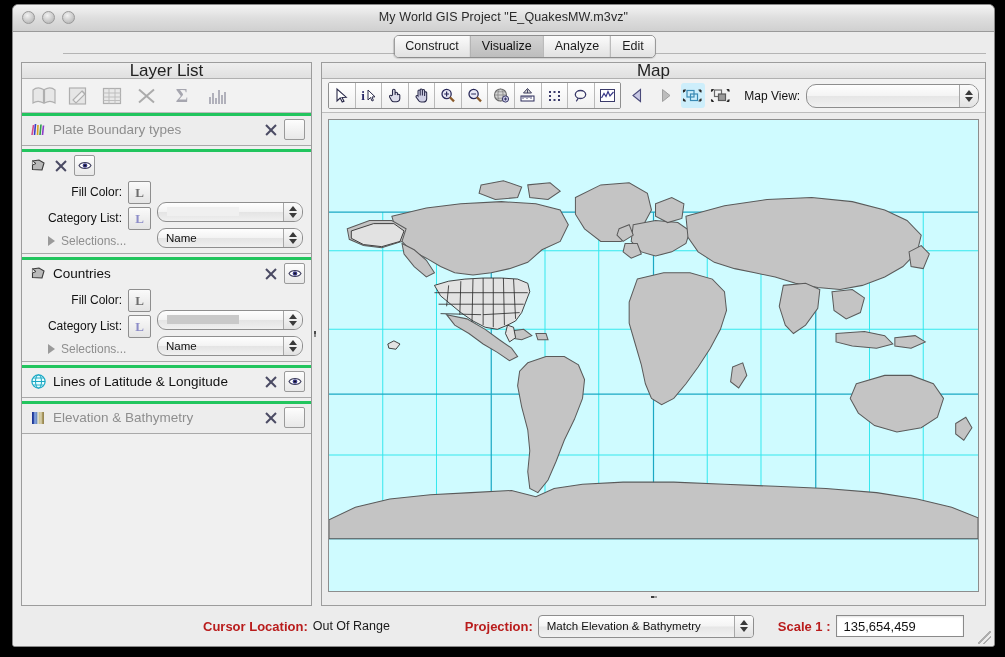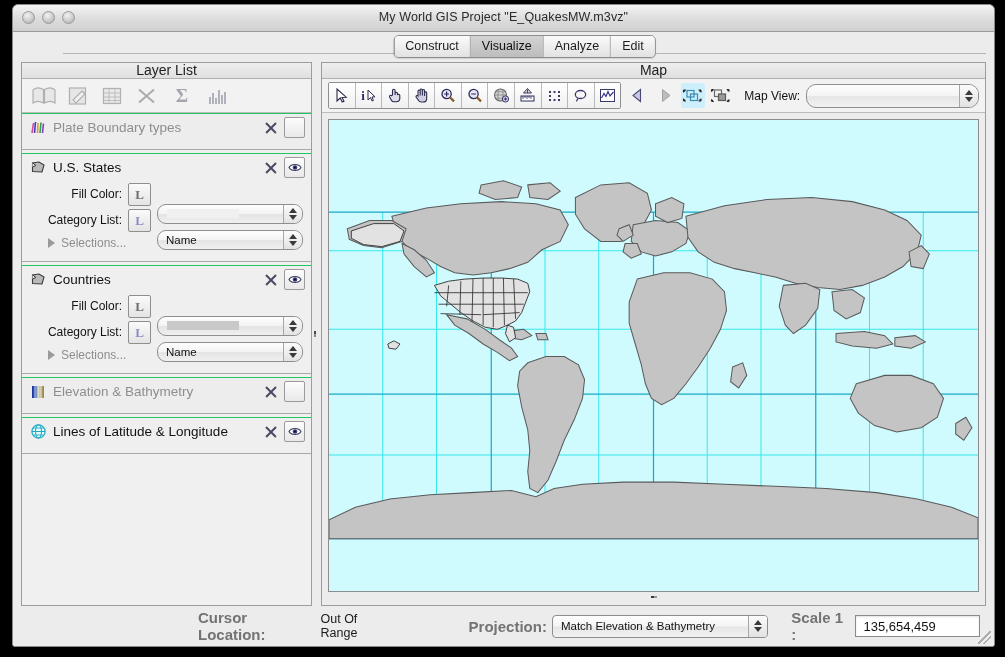--- a/index.html
+++ b/index.html
@@ -92,21 +92,21 @@
   .panel {
     border: 1px solid #9c9c9c;
     background: #f0f0f0;
     display: flex; flex-direction: column;
     min-height: 0;
     box-sizing: border-box;
   }
   .panel-title {
     height: 15px; line-height: 15px;
     text-align: center;
-    font-size: 14px; color: #222;
+    font-size: 17px; color: #222;
     background: linear-gradient(to bottom,#eeeeee,#e0e0e0);
     border-bottom: 1px solid #b0b0b0;
     flex: 0 0 auto;
   }
   
   .layer-panel { width: 291px; flex: 0 0 auto; }
   .layer-toolbar {
     height: 33px;
     display: flex; align-items: center;
     gap: 4px; padding: 0 7px;
@@ -121,23 +121,23 @@
   }
   .ltool.wide { width: 34px; }
   .layer-scroll {
     flex: 1 1 auto; overflow: hidden;
     background: #f0f0f0;
     padding: 0;
   }
   .layer-card {
     border: 1px solid #a9a9a9;
     border-left: none; border-right: none;
-    border-top: 1px solid #22c55e;
+    border-top: 3px solid #22c55e;
     background: #efefef;
-    padding: 0 0 8px 0;
+    padding: 0 0 2px 0;
     margin: 0 0 3px 0;
   }
   .layer-card.dim { background: #ededed; }
   .layer-head {
     display: flex; align-items: center;
     height: 27px; padding: 0 6px 0 8px;
     gap: 6px;
   }
   .layer-name {
     font-size: 13.5px; color: #111;
@@ -322,21 +322,21 @@
   }
   
   .statusbar {
     height: 40px; flex: 0 0 auto;
     display: flex; align-items: center;
     padding: 0 14px 0 0;
     background: #ececec;
     position: relative;
   }
   .st-item { display: flex; align-items: center; gap: 5px; }
-  .st-strong { font-size: 15px; font-weight: bold; color: #737373; }
+  .st-strong { font-size: 13px; font-weight: bold; color: #b91c1c; }
   .st-val { font-size: 12.5px; color: #1a1a1a; }
   .proj-combo {
     width: 216px; height: 23px;
     border: 1px solid #8e8e8e; border-radius: 4px;
     background: linear-gradient(to bottom,#fefefe 0%,#f4f4f4 48%,#e6e6e6 52%,#f1f1f1 100%);
     position: relative;
     display: flex; align-items: center;
     padding-left: 8px; box-sizing: border-box;
     font-size: 11.5px; color: #111;
   }
@@ -467,21 +467,20 @@
         </div>
 
         <div class="layer-card">
           <div class="layer-head">
             <span class="glyph">
               <svg width="17" height="17" viewBox="0 0 17 17">
                 <path d="M2.5 12.5 L2.5 4 L9 3 L14 6 L12 13 Z" fill="#b9b9b9" stroke="#3a3a3a" stroke-width="1.1"></path>
                 <path d="M2.5 4 L6 6.5 L2.5 8" fill="#f2f2f2" stroke="#3a3a3a" stroke-width="1"></path>
               </svg>
             </span>
-            <span class="layer-name">U.S. States</span>
             <span class="close-x"></span>
             <span class="vis-box">
               <svg width="14" height="11" viewBox="0 0 14 11">
                 <path d="M1 5.5 C3.5 1.5 10.5 1.5 13 5.5 C10.5 9.5 3.5 9.5 1 5.5 Z" fill="#fff" stroke="#3a3a5a" stroke-width="1.1"></path>
                 <circle cx="7" cy="5.5" r="2.3" fill="#3a3a8a"></circle>
                 <circle cx="7" cy="5.5" r="1" fill="#111"></circle>
               </svg>
             </span>
           </div>
           <div class="layer-rows">
@@ -555,20 +554,43 @@
                 </span>
               </span>
             </div>
           </div>
           <div class="selections">
             <span class="disc"></span>
             <span>Selections...</span>
           </div>
         </div>
 
+        <div class="layer-card">
+          <div class="layer-head">
+            <span class="glyph">
+              <svg width="17" height="17" viewBox="0 0 17 17">
+                <circle cx="8.5" cy="8.5" r="6.6" fill="#e7feff" stroke="#1aa8c4" stroke-width="1.2"></circle>
+                <ellipse cx="8.5" cy="8.5" rx="3" ry="6.6" fill="none" stroke="#1aa8c4" stroke-width="1"></ellipse>
+                <line x1="1.9" y1="8.5" x2="15.1" y2="8.5" stroke="#1aa8c4" stroke-width="1"></line>
+                <line x1="3.2" y1="5" x2="13.8" y2="5" stroke="#1aa8c4" stroke-width="0.9"></line>
+                <line x1="3.2" y1="12" x2="13.8" y2="12" stroke="#1aa8c4" stroke-width="0.9"></line>
+              </svg>
+            </span>
+            <span class="layer-name">Lines of Latitude &amp; Longitude</span>
+            <span class="close-x"></span>
+            <span class="vis-box">
+              <svg width="14" height="11" viewBox="0 0 14 11">
+                <path d="M1 5.5 C3.5 1.5 10.5 1.5 13 5.5 C10.5 9.5 3.5 9.5 1 5.5 Z" fill="#fff" stroke="#3a3a5a" stroke-width="1.1"></path>
+                <circle cx="7" cy="5.5" r="2.3" fill="#3a3a8a"></circle>
+                <circle cx="7" cy="5.5" r="1" fill="#111"></circle>
+              </svg>
+            </span>
+          </div>
+        </div>
+
         <div class="layer-card dim">
           <div class="layer-head">
             <span class="glyph">
               <svg width="17" height="17" viewBox="0 0 17 17">
                 <defs>
                   <linearGradient id="elevramp" x1="0" y1="0" x2="1" y2="0">
                     <stop offset="0%" stop-color="#1c2f8c"></stop>
                     <stop offset="30%" stop-color="#3f6fd0"></stop>
                     <stop offset="55%" stop-color="#d9d4a8"></stop>
                     <stop offset="80%" stop-color="#b8a86a"></stop>
@@ -577,43 +599,20 @@
                 </defs>
                 <rect x="2" y="3" width="12" height="12" fill="url(#elevramp)"></rect>
                 <line x1="5" y1="3" x2="5" y2="15" stroke="#f0f0f0" stroke-width="0.7"></line>
                 <line x1="8" y1="3" x2="8" y2="15" stroke="#f0f0f0" stroke-width="0.7"></line>
                 <line x1="11" y1="3" x2="11" y2="15" stroke="#f0f0f0" stroke-width="0.7"></line>
               </svg>
             </span>
             <span class="layer-name muted">Elevation &amp; Bathymetry</span>
             <span class="close-x"></span>
             <span class="vis-box"></span>
-          </div>
-        </div>
-
-        <div class="layer-card">
-          <div class="layer-head">
-            <span class="glyph">
-              <svg width="17" height="17" viewBox="0 0 17 17">
-                <circle cx="8.5" cy="8.5" r="6.6" fill="#e7feff" stroke="#1aa8c4" stroke-width="1.2"></circle>
-                <ellipse cx="8.5" cy="8.5" rx="3" ry="6.6" fill="none" stroke="#1aa8c4" stroke-width="1"></ellipse>
-                <line x1="1.9" y1="8.5" x2="15.1" y2="8.5" stroke="#1aa8c4" stroke-width="1"></line>
-                <line x1="3.2" y1="5" x2="13.8" y2="5" stroke="#1aa8c4" stroke-width="0.9"></line>
-                <line x1="3.2" y1="12" x2="13.8" y2="12" stroke="#1aa8c4" stroke-width="0.9"></line>
-              </svg>
-            </span>
-            <span class="layer-name">Lines of Latitude &amp; Longitude</span>
-            <span class="close-x"></span>
-            <span class="vis-box">
-              <svg width="14" height="11" viewBox="0 0 14 11">
-                <path d="M1 5.5 C3.5 1.5 10.5 1.5 13 5.5 C10.5 9.5 3.5 9.5 1 5.5 Z" fill="#fff" stroke="#3a3a5a" stroke-width="1.1"></path>
-                <circle cx="7" cy="5.5" r="2.3" fill="#3a3a8a"></circle>
-                <circle cx="7" cy="5.5" r="1" fill="#111"></circle>
-              </svg>
-            </span>
           </div>
         </div>
 
       </div>
     </div>
 
     <div class="splitter">
       <div class="split-grip"></div>
     </div>
 

